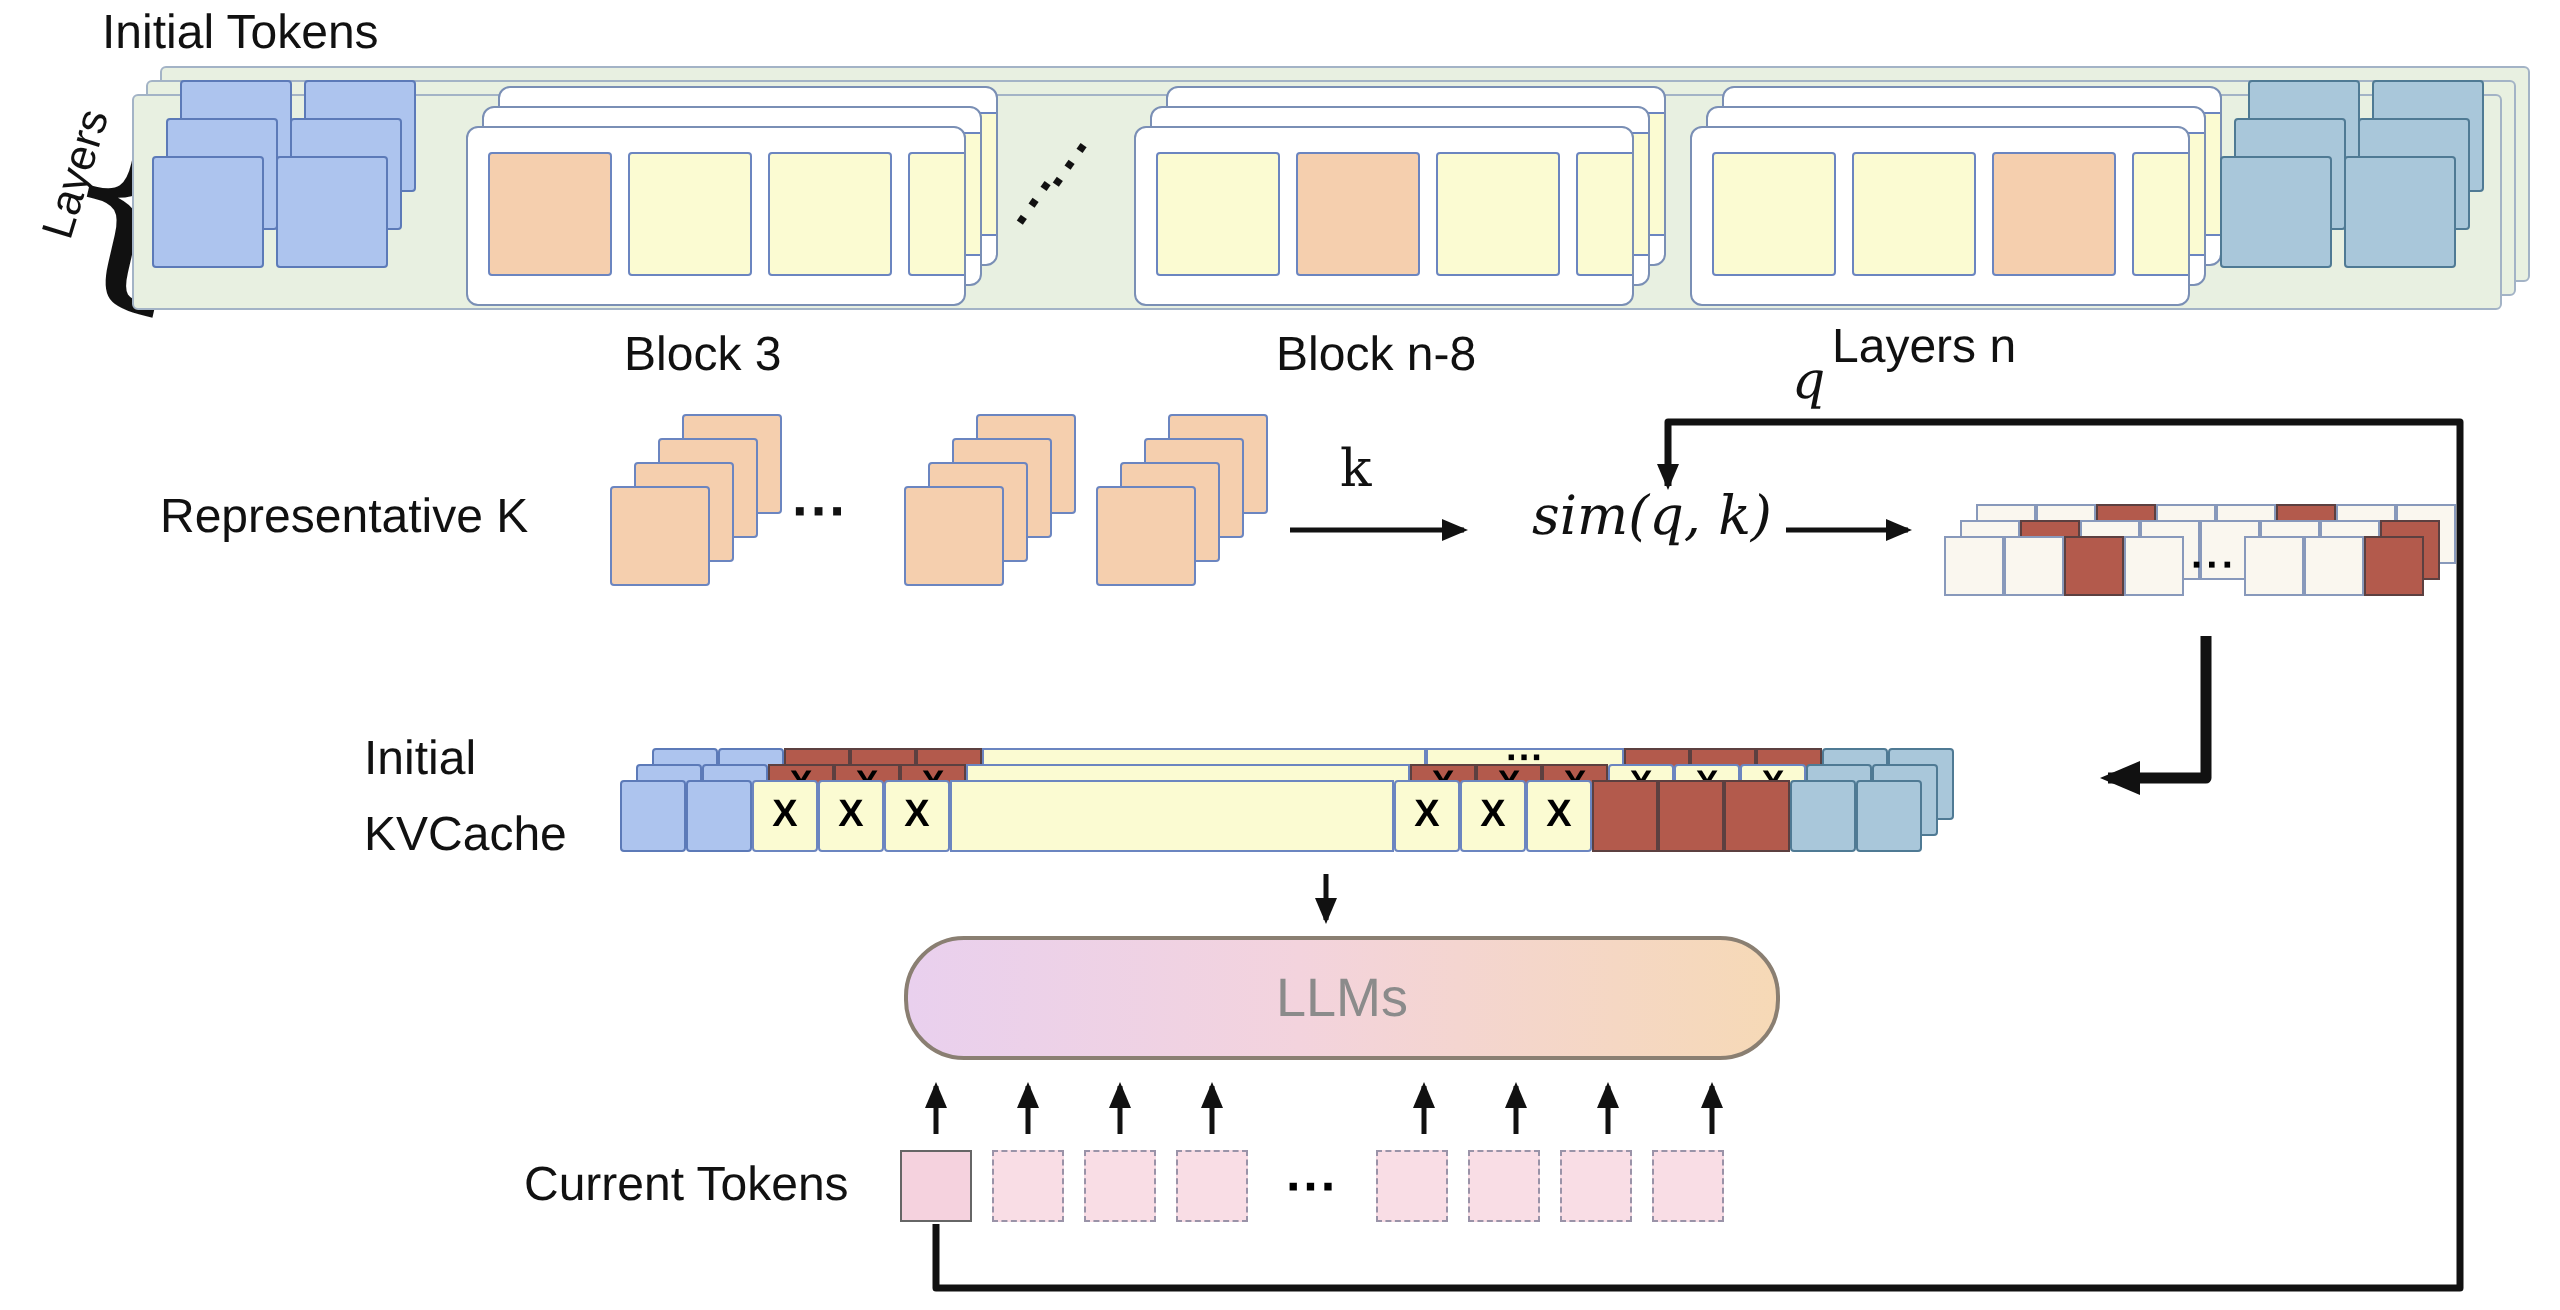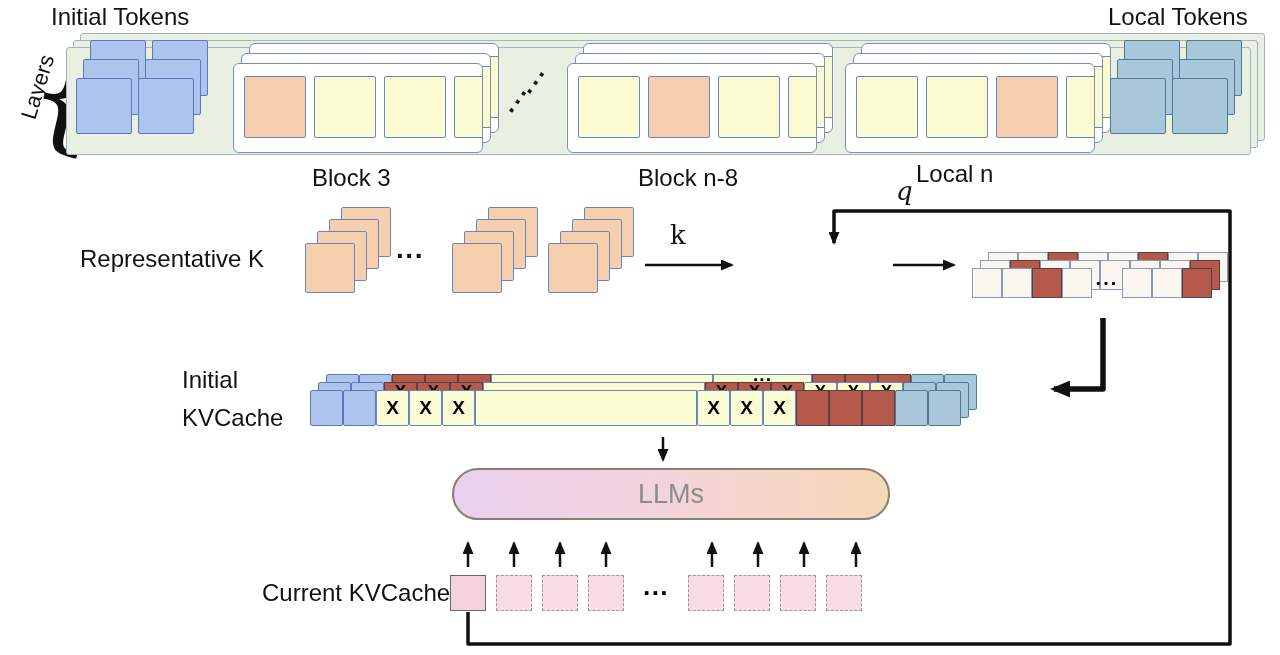--- a/index.html
+++ b/index.html
@@ -68,36 +68,35 @@
   .sim-row .c-dots{font-size:20px;letter-spacing:1px}
 
   
   .sel-stack{position:absolute;left:310px;top:374px;width:700px;height:72px}
   .sel-row{position:absolute;display:flex}
   .selr0{left:16px;top:0}.selr1{left:8px;top:8px}.selr2{left:0;top:16px}
   .sel-row .cell{width:33px;height:36px;font-size:19px}
   .selr1 .cell{align-items:flex-start;line-height:1;font-size:17px}
 
   
-  .llm{position:absolute;left:452px;top:468px;width:438px;height:52px;border:2px solid #8a7f72;border-radius:30px;
+  .llm{position:absolute;left:452px;top:468px;width:438px;height:62px;border:2px solid #8a7f72;border-radius:30px;
        background:linear-gradient(90deg,#e9d0ee 0%,#f3d3dd 45%,#f6d9b6 100%);
        display:flex;align-items:center;justify-content:center;font-size:27px;color:#8b8b8b}
 
   
   .cur-row{position:absolute;left:450px;top:575px;display:flex;gap:10px}
   .cur-row .cell{width:36px;height:36px}
   .cur-row .c-dots{width:44px;font-size:26px}
 </style>
 </head>
 <body>
 
 <div id="canvas">
 
   <span class="lbl" style="left:51px;top:3px">Initial Tokens</span>
-  <span class="lbl" style="left:1108px;top:3px">Local Tokens</span>
 
   <div class="layers-label">Layers</div>
   <div class="layers-brace">{</div>
 
   <div class="green-stack">
     <div class="green-layer g0"></div>
     <div class="green-layer g1"></div>
     <div class="green-layer g2"></div>
   </div>
 
@@ -192,21 +191,21 @@
         <div class="cell c-teal"></div>
       </div>
     <div class="tok-row t2">
         <div class="cell c-teal"></div>
         <div class="cell c-teal"></div>
       </div>
   </div>
 
   <span class="lbl" style="left:312px;top:164px">Block 3</span>
   <span class="lbl" style="left:638px;top:164px">Block n-8</span>
-  <span class="lbl" style="left:916px;top:160px">Local n</span>
+  <span class="lbl" style="left:916px;top:160px">Layers n</span>
 
   <span class="lbl" style="left:80px;top:245px">Representative K</span>
   <div class="repk">
     <div class="rep-group rg1">
       <div class="rep-sq"></div>
         <div class="rep-sq"></div>
         <div class="rep-sq"></div>
         <div class="rep-sq"></div>
     </div>
     <div class="rep-group rg2">
@@ -218,20 +217,21 @@
     <div class="rep-group rg3">
       <div class="rep-sq"></div>
         <div class="rep-sq"></div>
         <div class="rep-sq"></div>
         <div class="rep-sq"></div>
     </div>
   </div>
   <span class="rep-dots">···</span>
 
   <span class="lbl serif" style="left:670px;top:220px;font-size:26px">k</span>
+  <span class="lbl math" style="left:766px;top:243px;font-size:27px">sim(q, k)</span>
   <span class="lbl math" style="left:896px;top:176px;font-size:26px">q</span>
 
   <div class="sim-stack">
     <div class="sim-row sr0">
         <div class="cell c-cream"></div>
         <div class="cell c-cream"></div>
         <div class="cell c-red"></div>
         <div class="cell c-cream"></div>
         <div class="cell c-cream"></div>
         <div class="cell c-red"></div>
@@ -306,21 +306,21 @@
         <div class="cell c-red"></div>
         <div class="cell c-red"></div>
         <div class="cell c-red"></div>
         <div class="cell c-teal"></div>
         <div class="cell c-teal"></div>
       </div>
   </div>
 
   <div class="llm">LLMs</div>
 
-  <span class="lbl" style="left:262px;top:579px">Current KVCache</span>
+  <span class="lbl" style="left:262px;top:579px">Current Tokens</span>
   <div class="cur-row">
       <div class="cell c-pinkSolid"></div>
       <div class="cell c-pinkDash"></div>
       <div class="cell c-pinkDash"></div>
       <div class="cell c-pinkDash"></div>
       <div class="cell c-dots">···</div>
       <div class="cell c-pinkDash"></div>
       <div class="cell c-pinkDash"></div>
       <div class="cell c-pinkDash"></div>
       <div class="cell c-pinkDash"></div>

